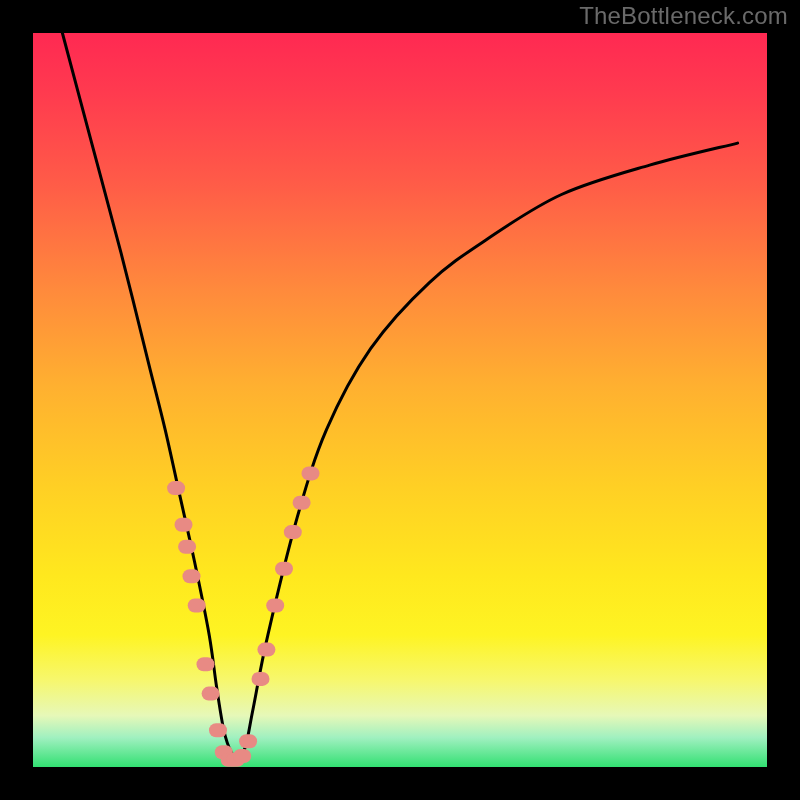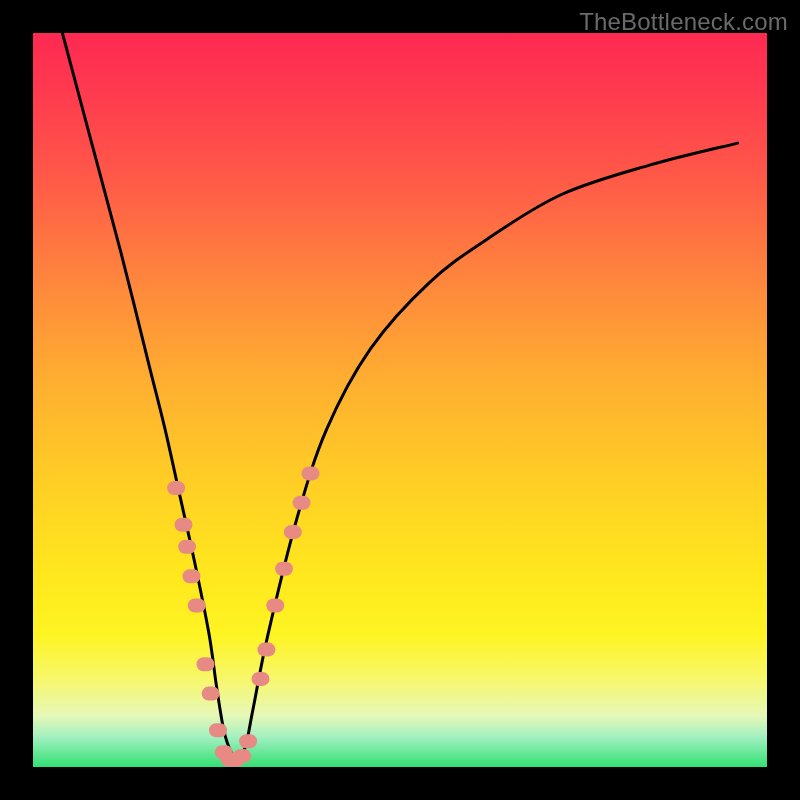--- a/index.html
+++ b/index.html
@@ -38,21 +38,21 @@
     );
   }
   svg.curve {
     position: absolute;
     left: 0; top: 0;
     width: 734px;
     height: 734px;
   }
   .watermark {
     position: absolute;
-    top: 8px;
+    top: 2px;
     right: 12px;
     font-size: 24px;
     font-weight: 400;
     color: #6a6a6a;
     letter-spacing: 0.2px;
   }
 </style>
 </head>
 <body>
 

